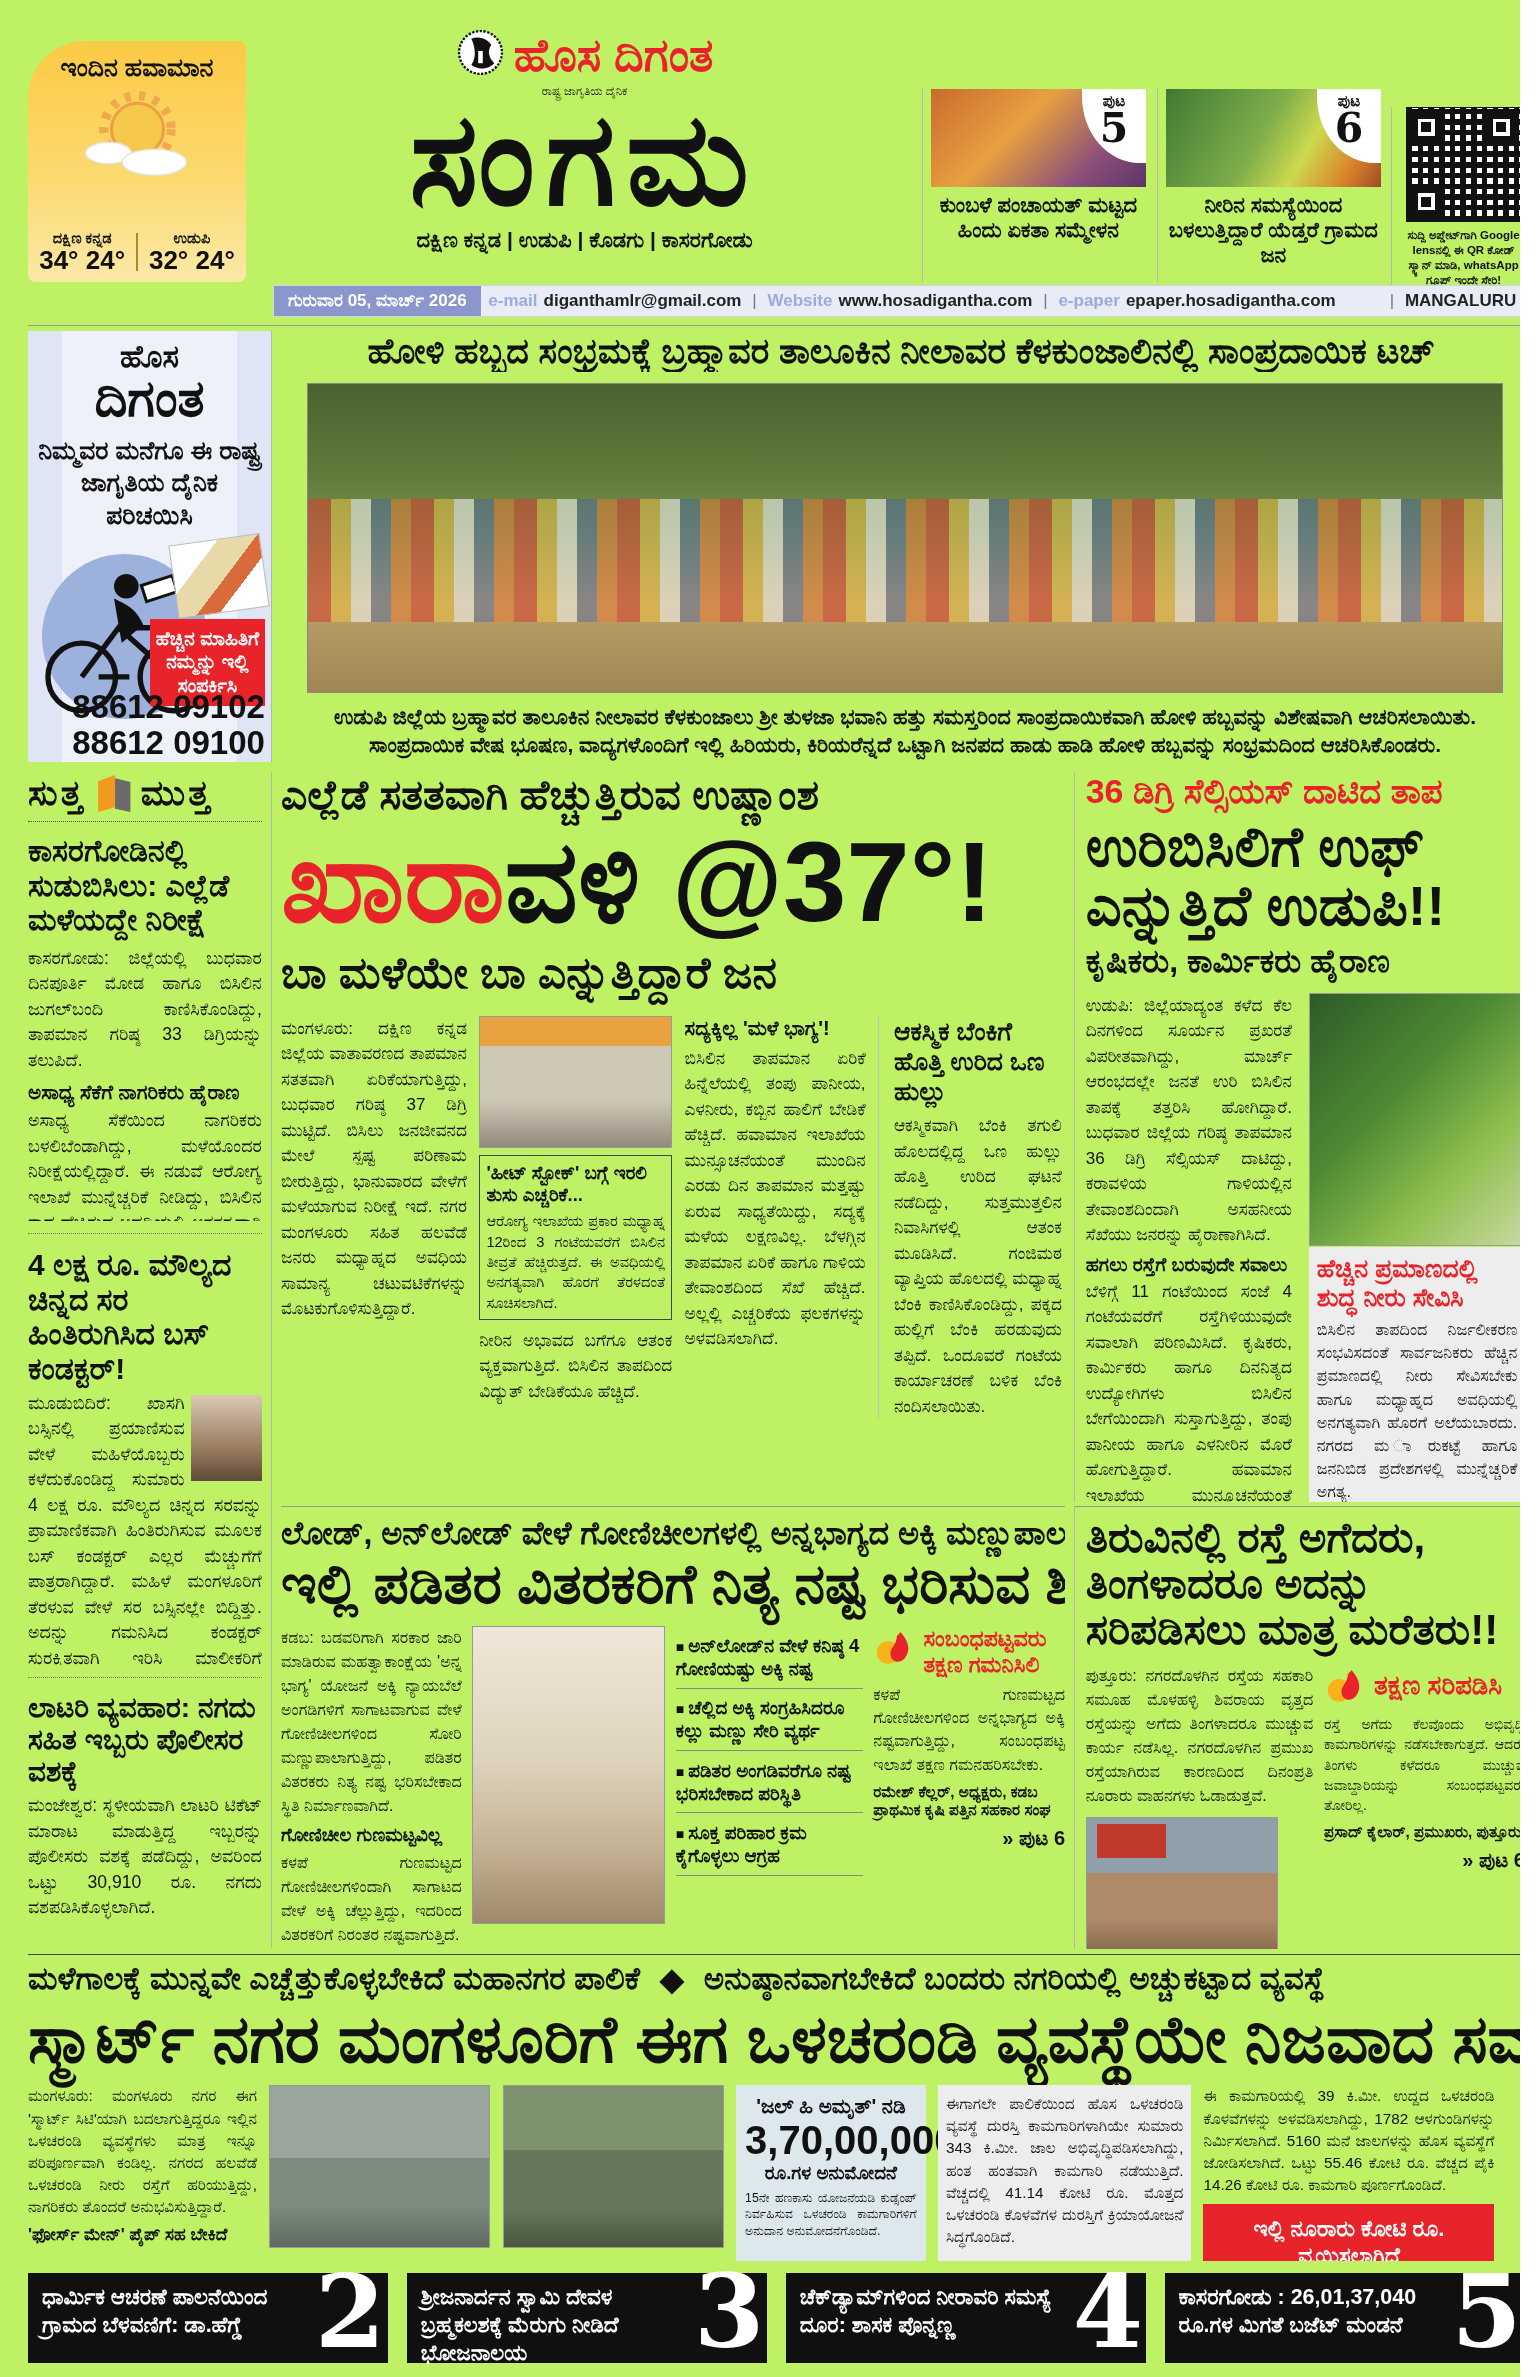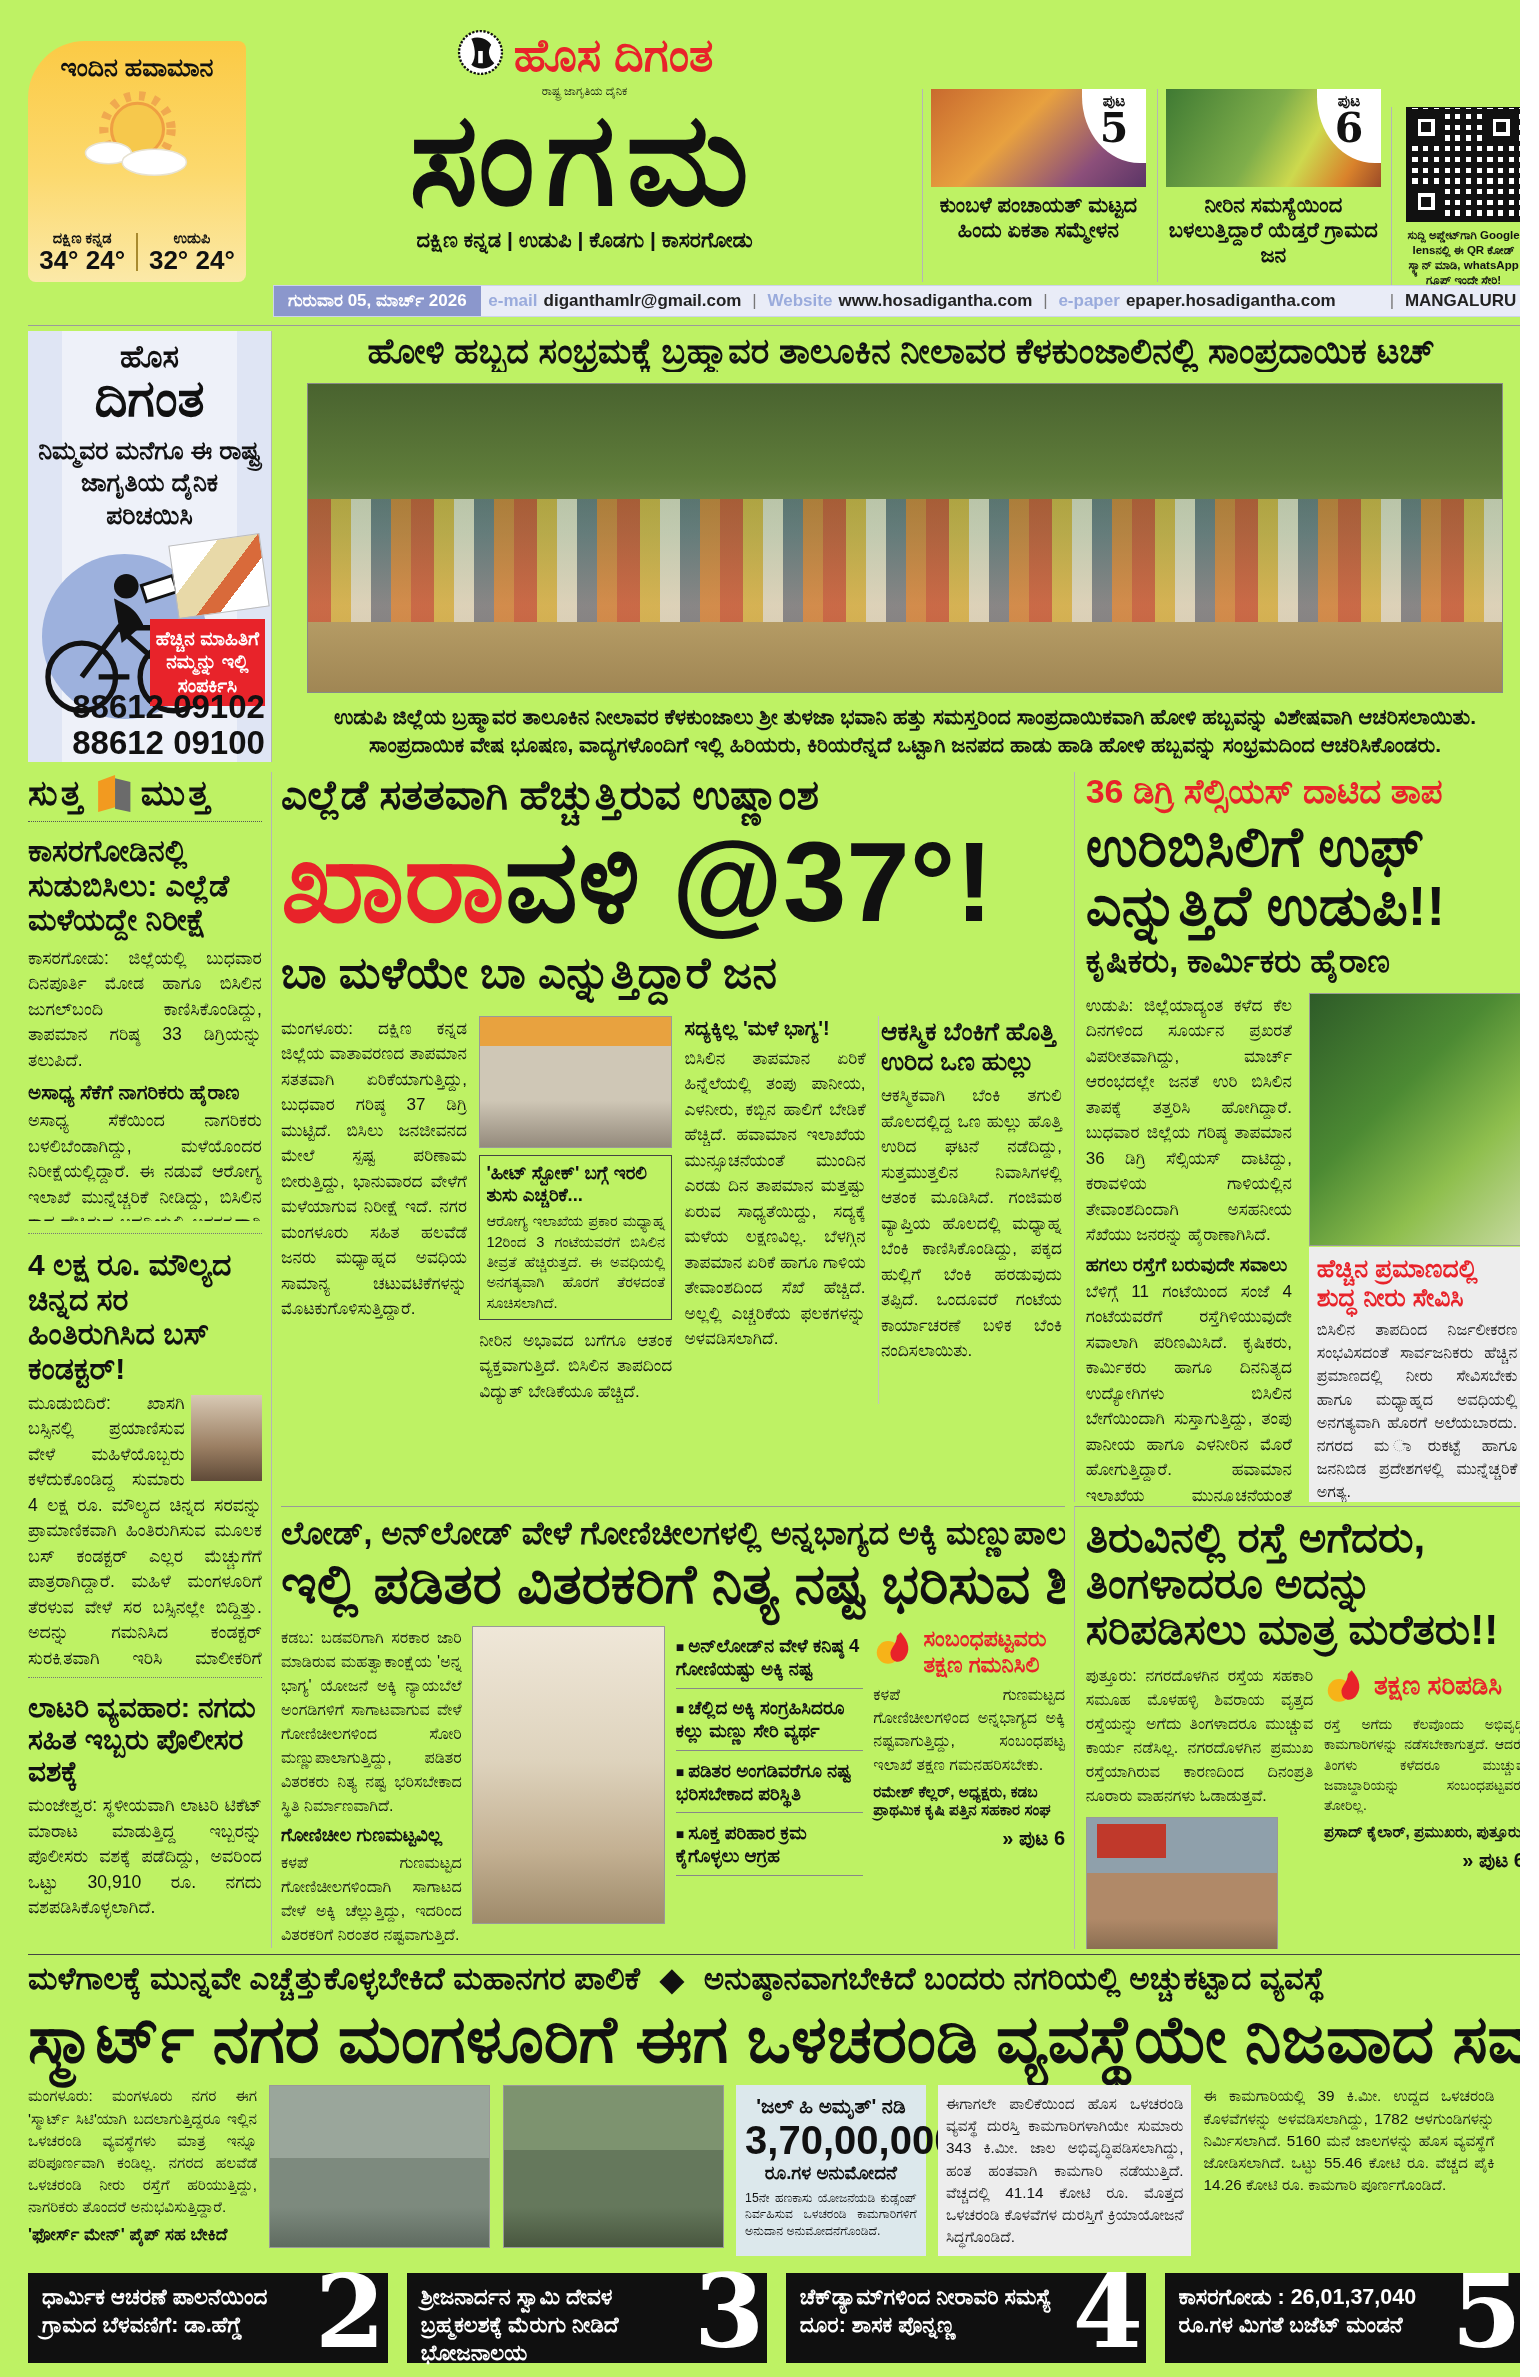--- a/index.html
+++ b/index.html
@@ -77,21 +77,21 @@
   .main{left:281px;top:772px;width:784px;height:730px;overflow:hidden}
   .mkick{font-size:41px;font-weight:bold;white-space:nowrap}
   .mega{font-size:114px;font-weight:bold;line-height:1.02;white-space:nowrap;margin-top:4.6px}
   .mega .red{color:#e8232a}
   .mdeck{font-size:44px;font-weight:bold;margin-top:7.7px;white-space:nowrap}
   .mcols{display:flex;gap:12.3px;margin-top:17px}
   .mc{font-size:17px;line-height:1.5}
   .inset{border:1.5px solid #444;padding:6.1px;margin-top:7.7px}
   .inset .it{font-size:18.4px;font-weight:bold;line-height:1.2}
   .inset .ib{font-size:14.6px;line-height:1.4;margin-top:4.6px}
-  .firecol{border-left:0.8px solid #c2c2c2;padding-left:2px}
+  .firecol{border-left:0.8px solid #c2c2c2;padding-left:15px}
   .fireh{font-size:25px;font-weight:bold;line-height:1.2}
   
   .rstory{left:1074px;top:772px;width:451px;height:730px;border-left:0.8px solid #b5b5b5;padding-left:10.7px;overflow:hidden}
   .rkick{color:#e8232a;font-size:34px;font-weight:bold;white-space:nowrap}
   .rhead{font-size:56px;font-weight:bold;line-height:1.05;margin-top:6.1px}
   .rdeck{font-size:32px;font-weight:bold;margin-top:7.7px;white-space:nowrap}
   .rrow{display:flex;gap:17px;margin-top:12.3px}
   .rbody{font-size:17px;line-height:1.5}
   .rsub{font-size:19px;font-weight:bold;margin:6.1px 0 3.1px}
   .tipt{color:#e8232a;font-size:25px;font-weight:bold;line-height:1.15;margin-top:10.7px}
@@ -404,20 +404,21 @@
         <div class="fl">'ಜಲ್ ಹಿ ಅಮೃತ್' ನಡಿ</div>
         <div class="fa">3,70,00,000</div>
         <div class="fs">ರೂ.ಗಳ ಅನುಮೋದನೆ</div>
         <div class="fn">15ನೇ ಹಣಕಾಸು ಯೋಜನೆಯಡಿ ಕುಡ್ಸೆಂಪ್ ನಿರ್ವಹಿಸುವ ಒಳಚರಂಡಿ ಕಾಮಗಾರಿಗಳಿಗೆ ಅನುದಾನ ಅನುಮೋದನೆಗೊಂಡಿದೆ.</div>
       </div>
       <div class="graybg" style="width:253px">
         <div class="btxt jt">ಈಗಾಗಲೇ ಪಾಲಿಕೆಯಿಂದ ಹೊಸ ಒಳಚರಂಡಿ ವ್ಯವಸ್ಥೆ ದುರಸ್ತಿ ಕಾಮಗಾರಿಗಳಾಗಿಯೇ ಸುಮಾರು 343 ಕಿ.ಮೀ. ಜಾಲ ಅಭಿವೃದ್ಧಿಪಡಿಸಲಾಗಿದ್ದು, ಹಂತ ಹಂತವಾಗಿ ಕಾಮಗಾರಿ ನಡೆಯುತ್ತಿದೆ. ವೆಚ್ಚದಲ್ಲಿ 41.14 ಕೋಟಿ ರೂ. ಮೊತ್ತದ ಒಳಚರಂಡಿ ಕೊಳವೆಗಳ ದುರಸ್ತಿಗೆ ಕ್ರಿಯಾಯೋಜನೆ ಸಿದ್ಧಗೊಂಡಿದೆ.</div>
       </div>
       <div style="width:291px">
         <div class="btxt jt">ಈ ಕಾಮಗಾರಿಯಲ್ಲಿ 39 ಕಿ.ಮೀ. ಉದ್ದದ ಒಳಚರಂಡಿ ಕೊಳವೆಗಳನ್ನು ಅಳವಡಿಸಲಾಗಿದ್ದು, 1782 ಆಳಗುಂಡಿಗಳನ್ನು ನಿರ್ಮಿಸಲಾಗಿದೆ. 5160 ಮನೆ ಜಾಲಗಳನ್ನು ಹೊಸ ವ್ಯವಸ್ಥೆಗೆ ಜೋಡಿಸಲಾಗಿದೆ. ಒಟ್ಟು 55.46 ಕೋಟಿ ರೂ. ವೆಚ್ಚದ ಪೈಕಿ 14.26 ಕೋಟಿ ರೂ. ಕಾಮಗಾರಿ ಪೂರ್ಣಗೊಂಡಿದೆ.</div>
+        <div class="costbox">ಇಲ್ಲಿ ನೂರಾರು ಕೋಟಿ ರೂ. ವ್ಯಯಿಸಲಾಗಿದೆ</div>
       </div>
     </div>
   </div>
 
   <div class="abs strip">
     <div class="sbox">
       <div class="st">ಧಾರ್ಮಿಕ ಆಚರಣೆ ಪಾಲನೆಯಿಂದ ಗ್ರಾಮದ ಬೆಳವಣಿಗೆ: ಡಾ.ಹೆಗ್ಡೆ</div>
       <div class="sn">2</div>
     </div>
     <div class="sbox">

